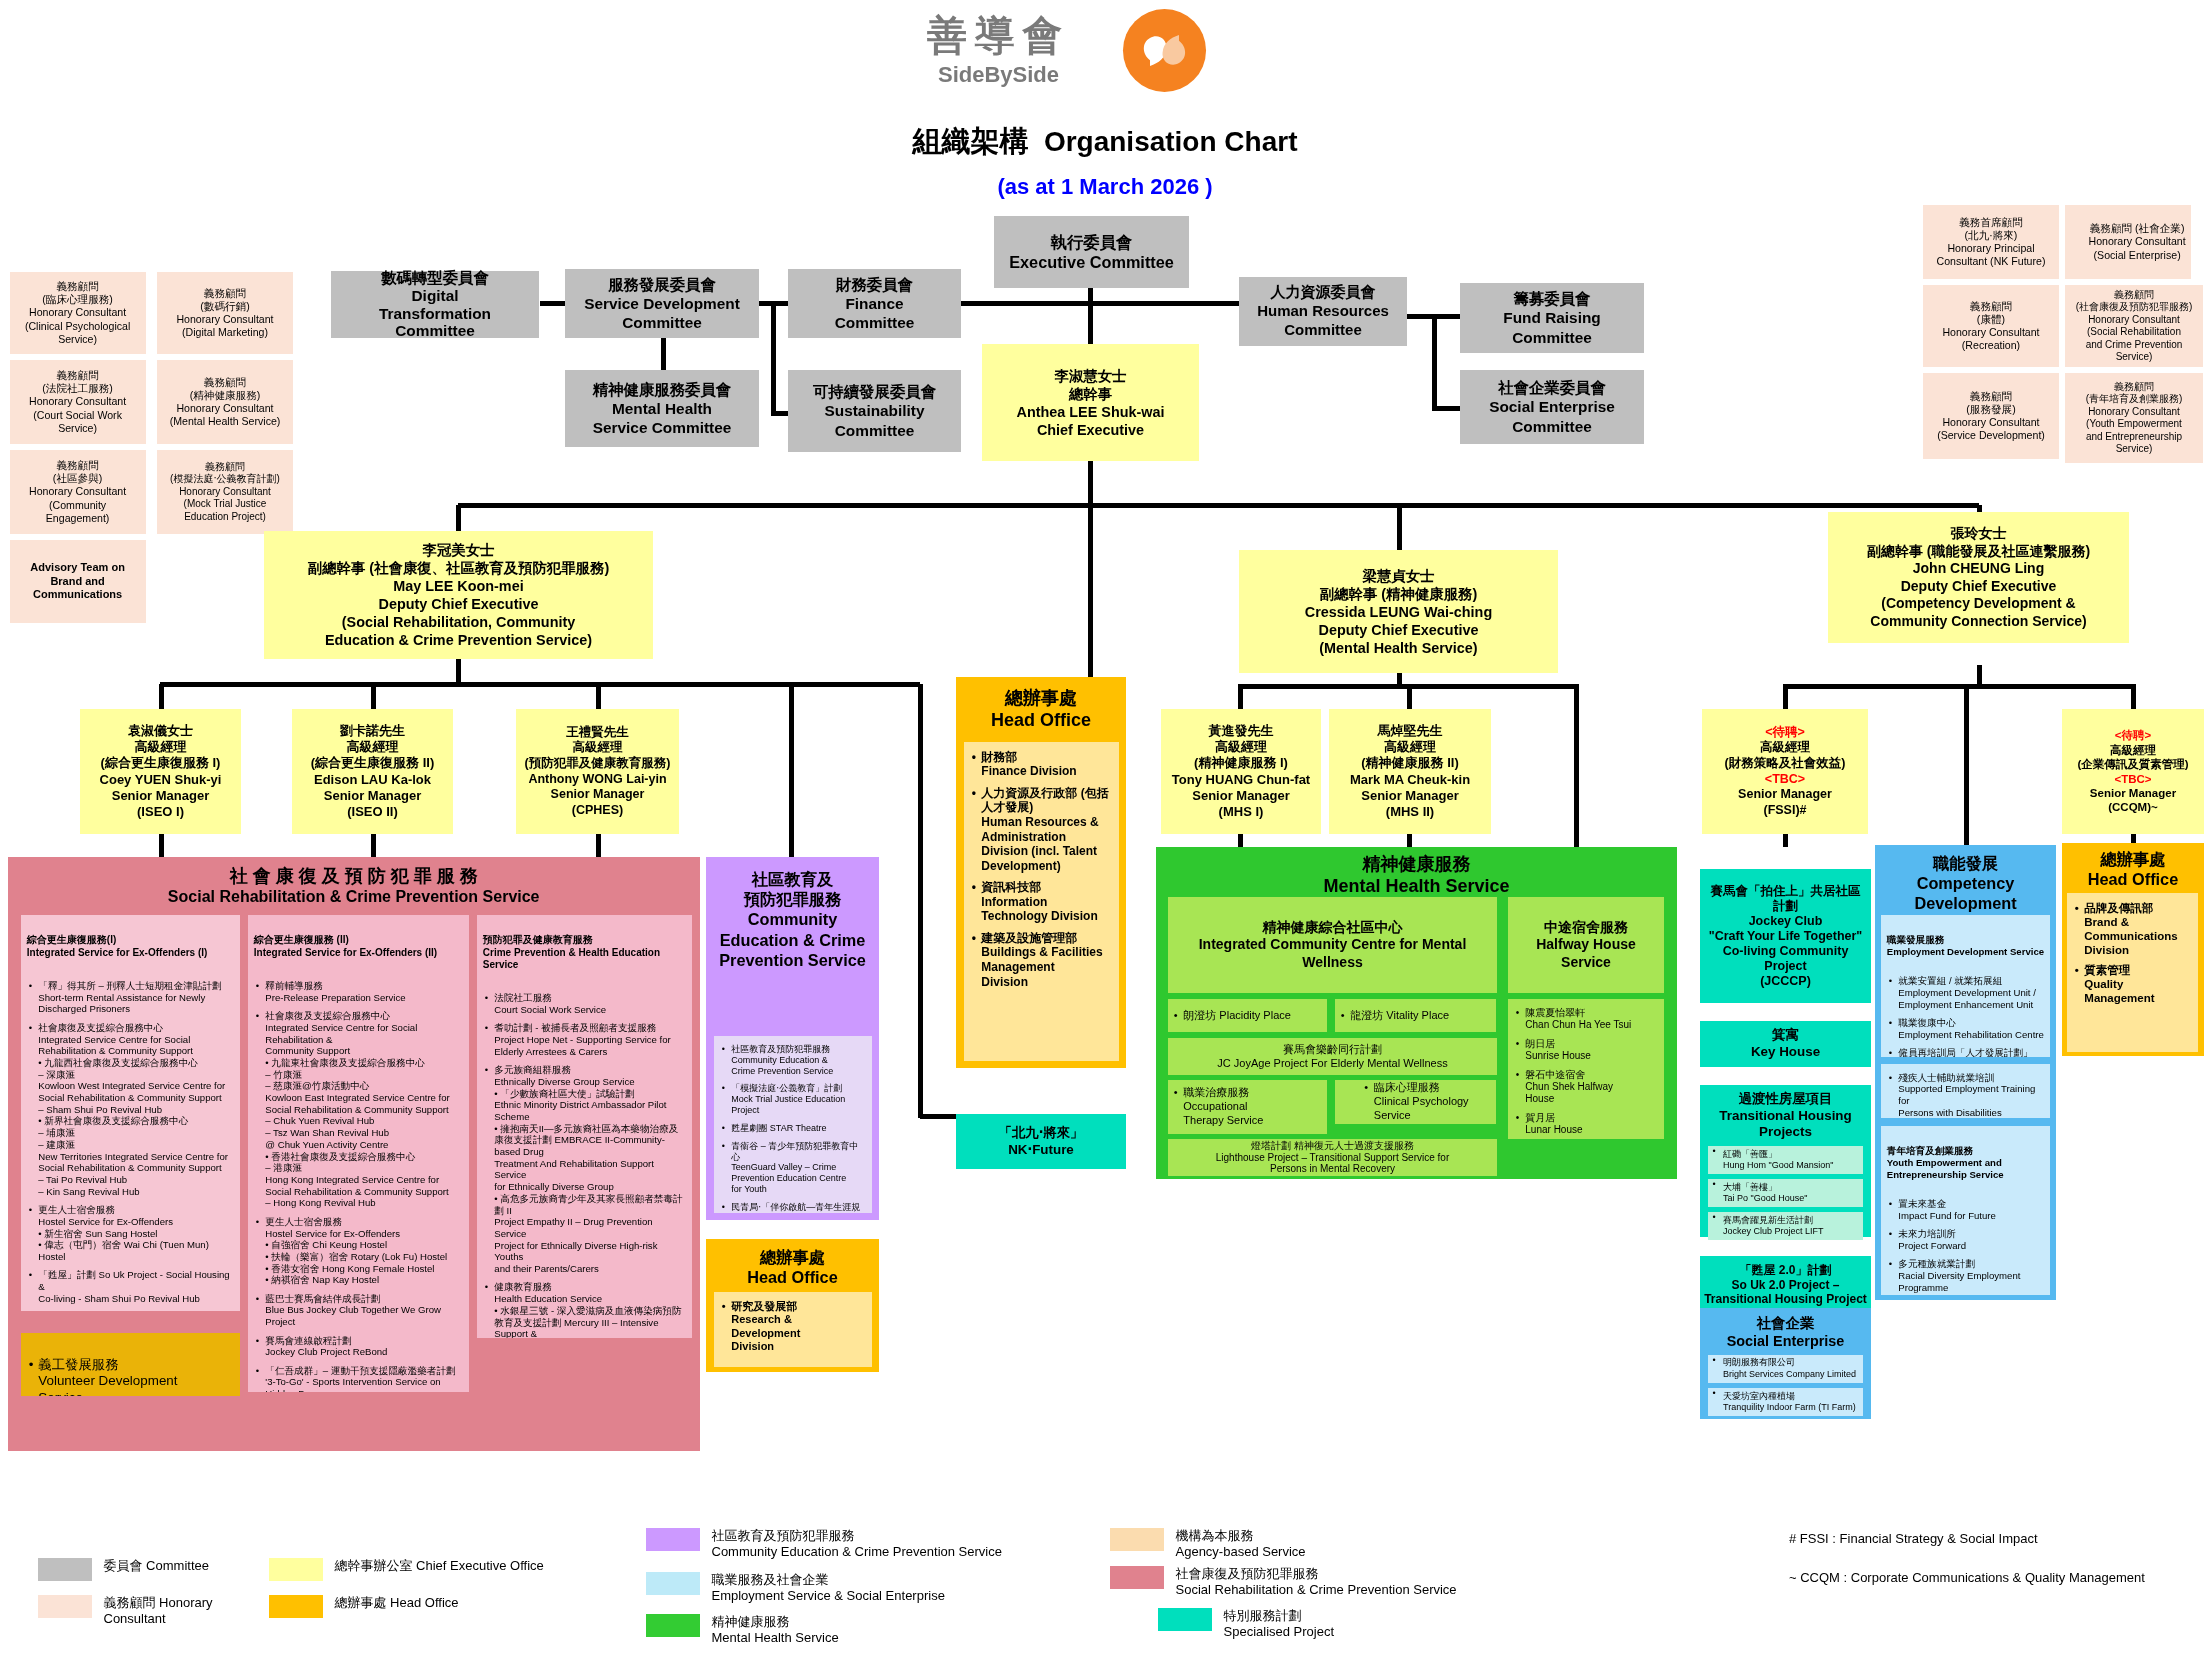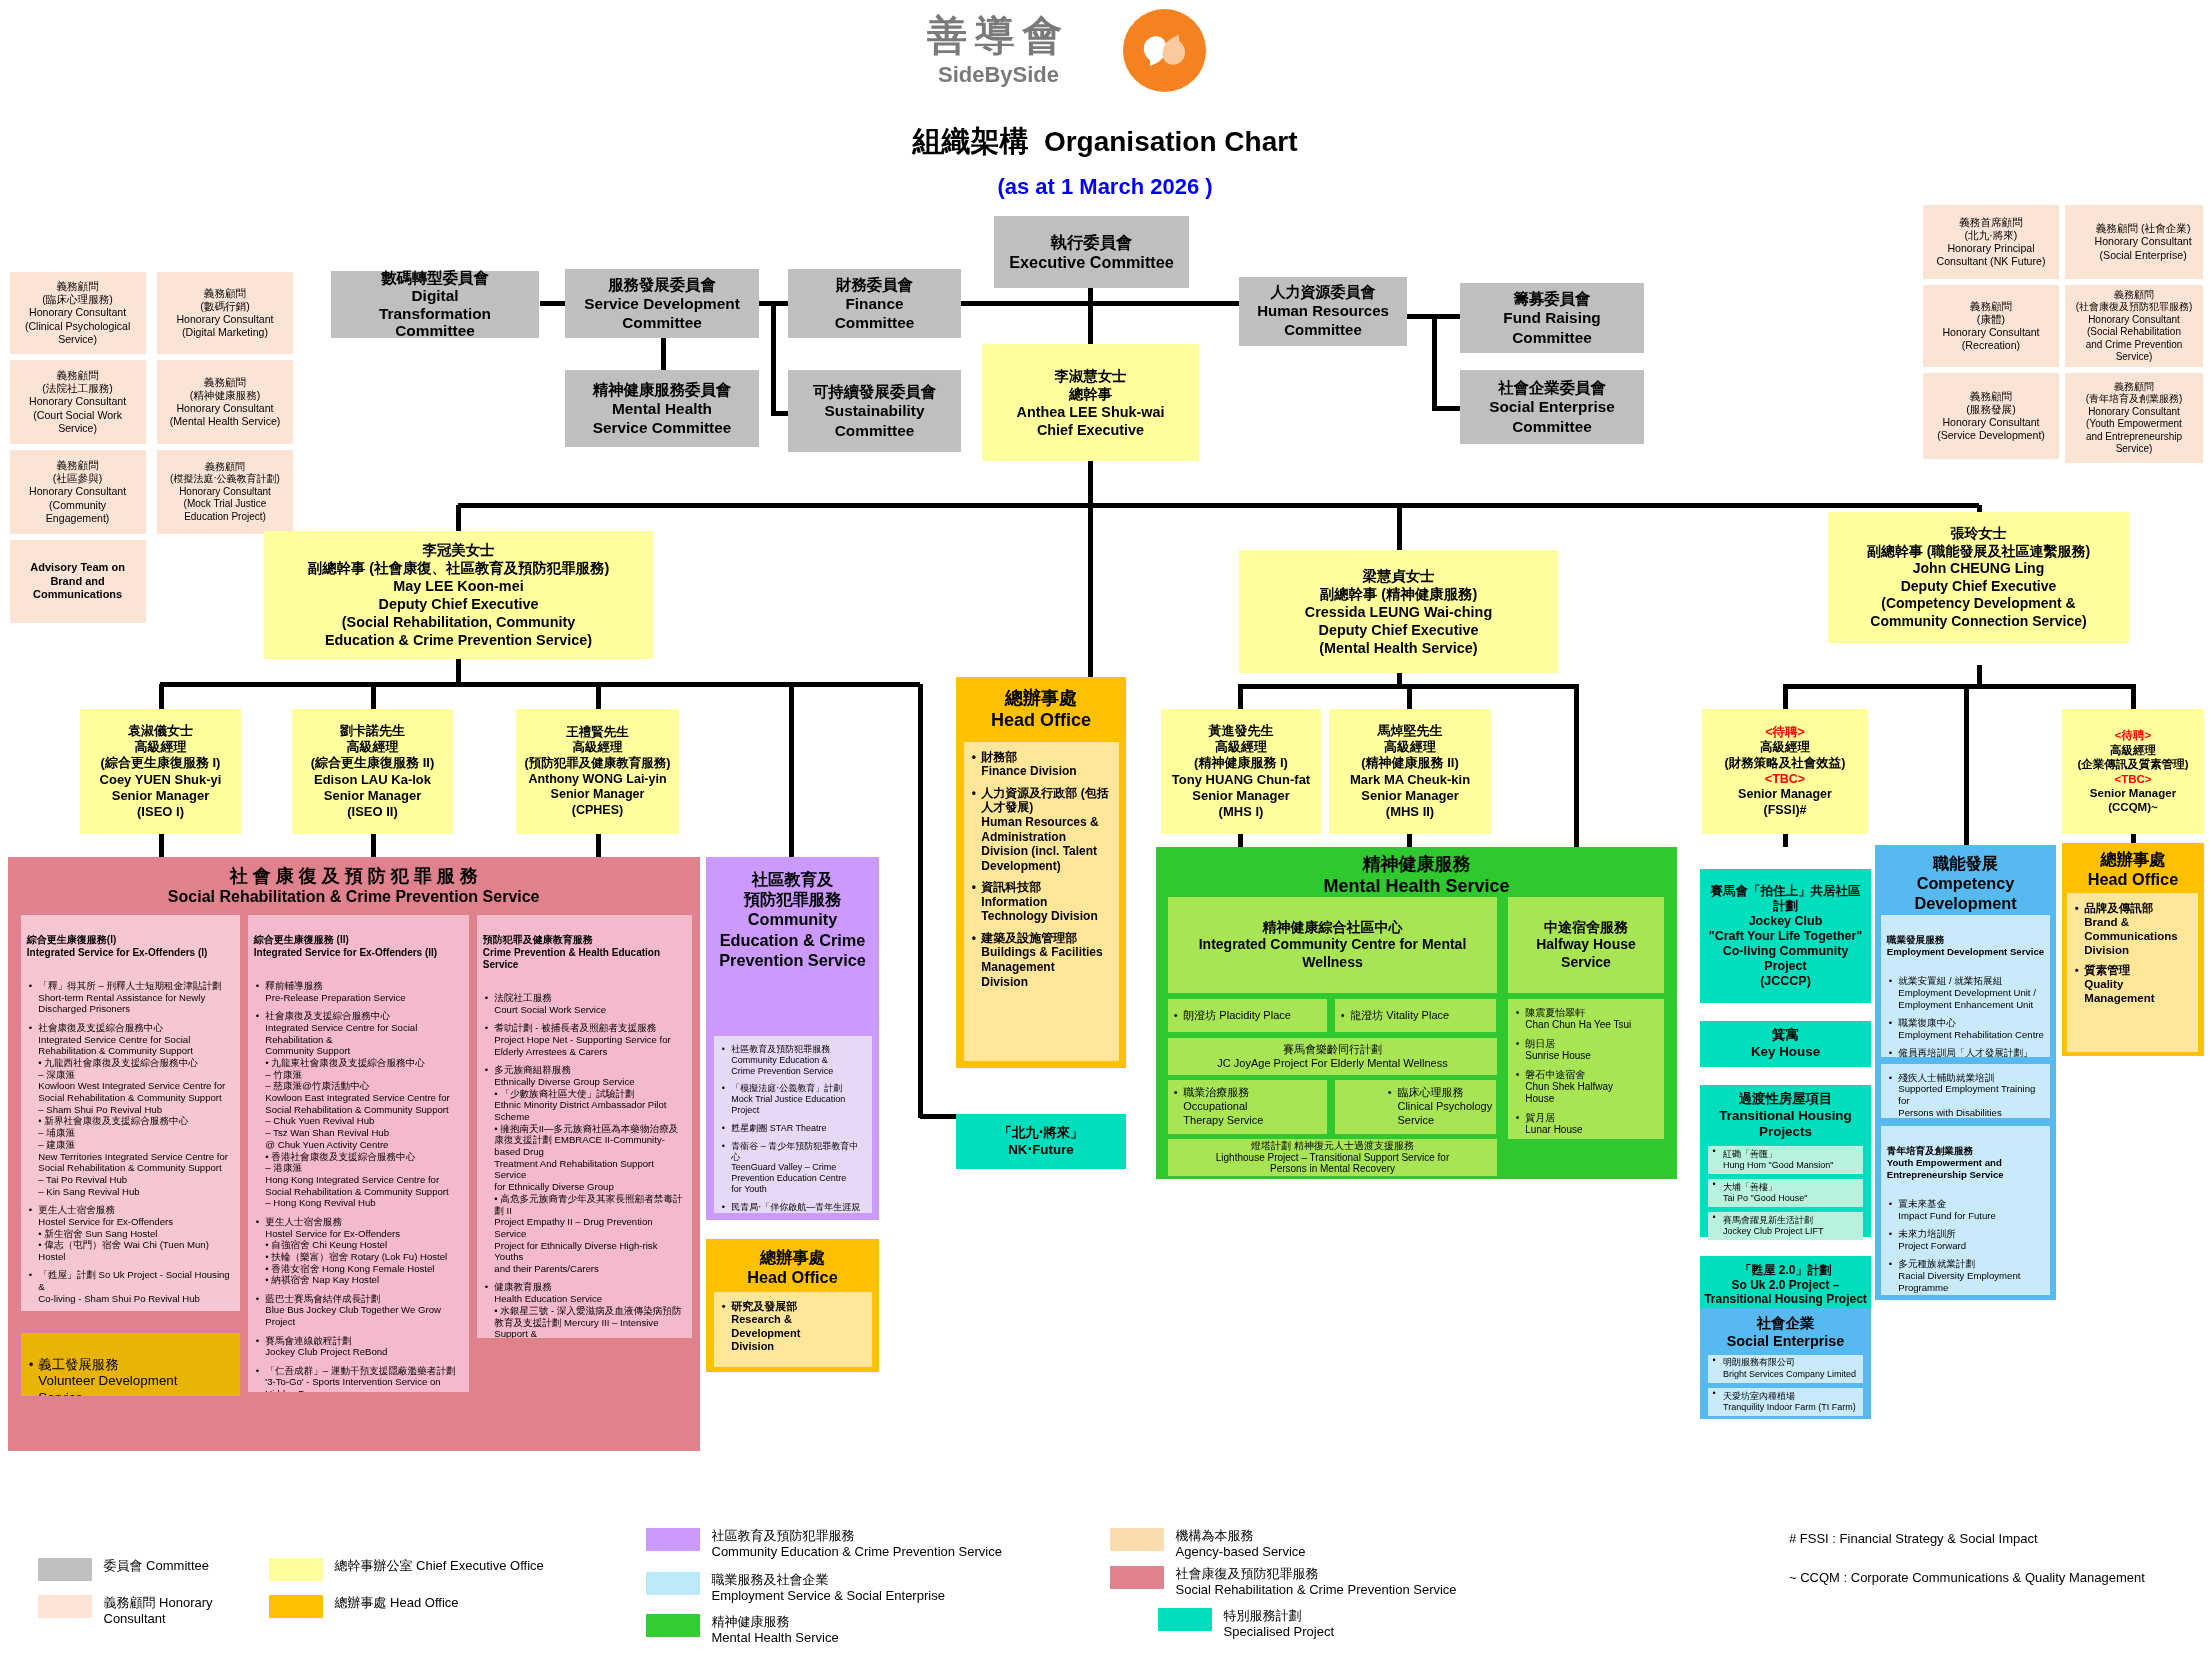--- a/index.html
+++ b/index.html
@@ -161,21 +161,21 @@
 (Mock Trial Justice
 Education Project)</div>
   <div class="box peach b" style="left:9.6px;top:540px;width:136px;height:83px;font-size:11px;">Advisory Team on
 Brand and
 Communications</div>
 
   <div class="box peach" style="left:1923px;top:205px;width:136px;height:74px;font-size:10.6px;">義務首席顧問
 (北九‧將來)
 Honorary Principal
 Consultant (NK Future)</div>
-  <div class="box peach" style="left:2065px;top:205px;width:138px;height:74px;font-size:10.6px;padding-left:22px;">義務顧問 (社會企業)
+  <div class="box peach" style="left:2065px;top:205px;width:126px;height:74px;font-size:10.6px;padding-left:22px;">義務顧問 (社會企業)
 Honorary Consultant
 (Social Enterprise)</div>
   <div class="box peach" style="left:1923px;top:285px;width:136px;height:82px;font-size:10.6px;">義務顧問
 (康體)
 Honorary Consultant
 (Recreation)</div>
   <div class="box peach" style="left:2065px;top:285px;width:138px;height:82px;font-size:10px;">義務顧問
 (社會康復及預防犯罪服務)
 Honorary Consultant
 (Social Rehabilitation
@@ -415,21 +415,21 @@
   <div class="box green-in" style="left:1335px;top:999px;width:161px;height:33px;font-size:11px;align-items:flex-start;text-align:left;">
     <div class="li" style="margin:0;">龍澄坊 Vitality Place</div>
   </div>
   <div class="box green-in" style="left:1168px;top:1038px;width:329px;height:37px;font-size:11px;">賽馬會樂齡同行計劃
 JC JoyAge Project For Elderly Mental Wellness</div>
   <div class="box green-in" style="left:1168px;top:1080px;width:159px;height:54px;font-size:11px;align-items:flex-start;text-align:left;">
     <div class="li" style="margin:0;">職業治療服務
 Occupational
 Therapy Service</div>
   </div>
-  <div class="box green-in" style="left:1335px;top:1080px;width:161px;height:54px;font-size:11px;align-items:flex-end;text-align:left;">
+  <div class="box green-in" style="left:1335px;top:1080px;width:161px;height:44px;font-size:11px;align-items:center;text-align:left;">
     <div class="li" style="margin:0;">臨床心理服務
 Clinical Psychology
 Service</div>
   </div>
   <div class="box green-in" style="left:1168px;top:1139px;width:329px;height:37px;font-size:10px;line-height:1.15;">燈塔計劃   精神復元人士過渡支援服務
 Lighthouse Project – Transitional Support Service for
 Persons in Mental Recovery</div>
   <div class="panel green-in" style="left:1508px;top:999px;width:156px;height:140px;font-size:10px;"><div class="li">陳震夏怡翠軒
 Chan Chun Ha Yee Tsui</div><div class="li">朗日居
 Sunrise House</div><div class="li">磐石中途宿舍

